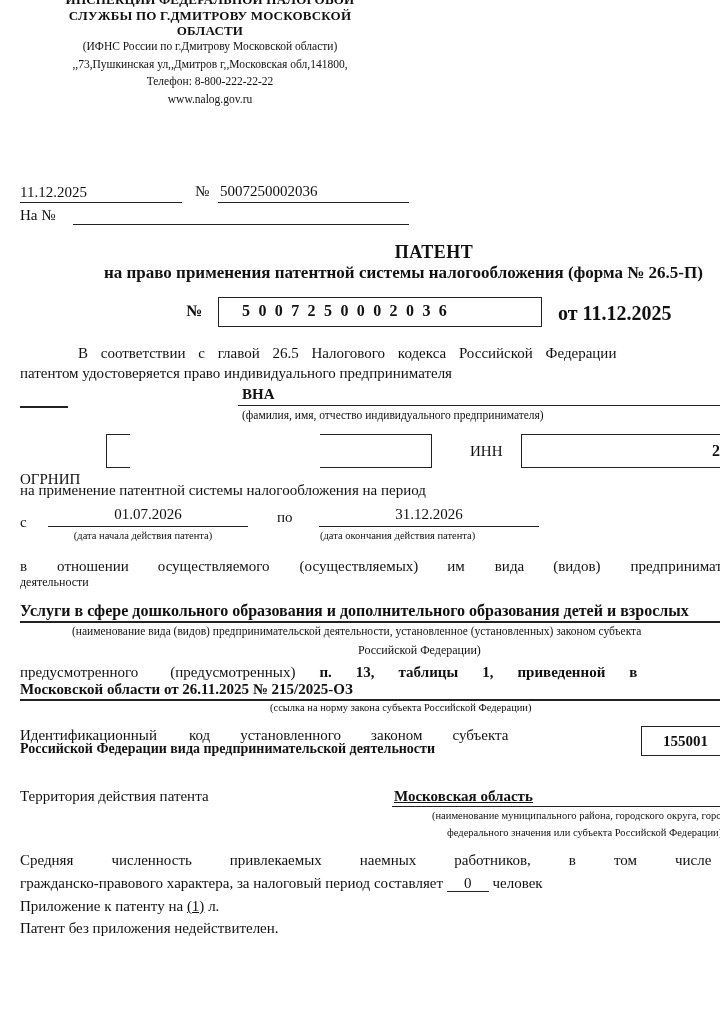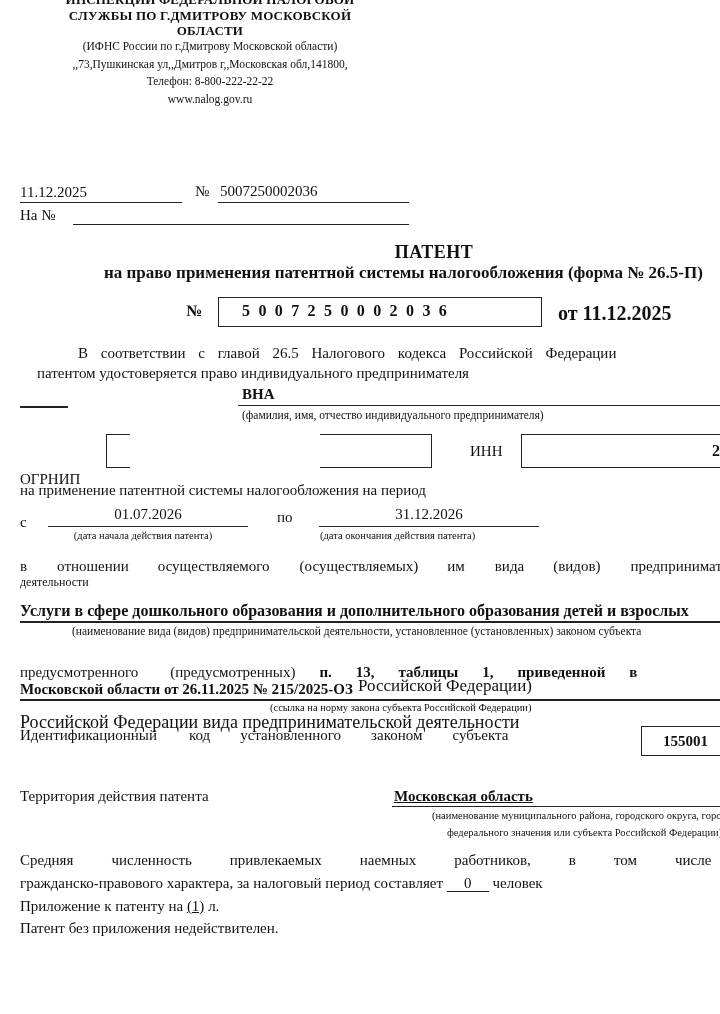--- a/index.html
+++ b/index.html
@@ -44,21 +44,21 @@
 <div class="abs center b" style="left:210px; width:448px; top:242px; font-size:18px; letter-spacing:0.5px;">ПАТЕНТ</div>
 <div class="abs b" style="left:104px; top:263px; font-size:17px;">на право применения патентной системы налогообложения (форма № 26.5-П)</div>
 
 <div class="abs b" style="left:186px; top:302px; font-size:16px;">№</div>
 <div class="boxed" style="left:218px; top:297px; width:324px; height:30px;">
   <div class="abs b" style="left:23px; top:4px; font-size:16px; letter-spacing:2.2px;">5 0 0 7 2 5 0 0 0 2 0 3 6</div>
 </div>
 <div class="abs b" style="left:558px; top:302px; font-size:20px;">от 11.12.2025</div>
 
 <div class="abs" style="left:78px; top:345px; width:700px; font-size:15px; word-spacing:9px;">В соответствии с главой 26.5 Налогового кодекса Российской Федерации</div>
-<div class="abs" style="left:20px; top:365px; font-size:15px;margin-left:17px;">патентом удостоверяется право индивидуального предпринимателя</div>
+<div class="abs" style="left:20px; top:365px; font-size:15px;">патентом удостоверяется право индивидуального предпринимателя</div>
 
 <div class="line" style="left:20px; top:406px; width:48px; border-top-width:2px;"></div>
 <div class="abs b" style="left:242px; top:386px; font-size:15px;">ВНА</div>
 <div class="line" style="left:238px; top:405px; width:482px;"></div>
 <div class="abs small" style="left:242px; top:409px; font-size:11.5px;">(фамилия, имя, отчество индивидуального предпринимателя)</div>
 
 <div class="abs" style="left:20px; top:443px; font-size:15px;margin-top:28px;">ОГРНИП</div>
 <div class="boxed" style="left:106px; top:434px; width:326px; height:34px;">
   <div class="abs" style="left:4px; top:7px; font-size:14px;"></div>
 </div>
@@ -79,33 +79,33 @@
 <div class="abs small" style="left:320px; top:530px; font-size:10.5px;">(дата окончания действия патента)</div>
 
 <div class="abs" style="left:20px; top:558px; font-size:15px;">
   <span>в</span><span style="display:inline-block;width:30px"></span><span>отношении</span><span style="display:inline-block;width:29px"></span><span>осуществляемого</span><span style="display:inline-block;width:30px"></span><span>(осуществляемых)</span><span style="display:inline-block;width:29px"></span><span>им</span><span style="display:inline-block;width:30px"></span><span>вида</span><span style="display:inline-block;width:29px"></span><span>(видов)</span><span style="display:inline-block;width:30px"></span><span>предпринимательской</span>
 </div>
 <div class="abs" style="left:20px; top:575px; font-size:12px;">деятельности</div>
 
 <div class="abs b" style="left:20px; top:602px; font-size:16px;">Услуги в сфере дошкольного образования и дополнительного образования детей и взрослых</div>
 <div class="line" style="left:20px; top:621px; width:700px; border-top-width:2px;"></div>
 <div class="abs small" style="left:72px; top:625px; font-size:11.5px;">(наименование вида (видов) предпринимательской деятельности, установленное (установленных) законом субъекта</div>
-<div class="abs small" style="left:358px; top:643px; font-size:17px;margin-top:33px;">Российской Федерации)</div>
+<div class="abs small" style="left:358px; top:643px; font-size:12px;">Российской Федерации)</div>
 
 <div class="abs" style="left:20px; top:664px; font-size:15px;">
   <span>предусмотренного</span><span style="display:inline-block;width:32px"></span><span>(предусмотренных)</span><span style="display:inline-block;width:24px"></span><b>п.</b><span style="display:inline-block;width:24px"></span><b>13,</b><span style="display:inline-block;width:24px"></span><b>таблицы</b><span style="display:inline-block;width:24px"></span><b>1,</b><span style="display:inline-block;width:24px"></span><b>приведенной</b><span style="display:inline-block;width:24px"></span><b>в</b>
 </div>
 <div class="abs b" style="left:20px; top:681px; font-size:15px;">Московской области от 26.11.2025 № 215/2025-ОЗ</div>
 <div class="line" style="left:20px; top:699px; width:700px; border-top-width:2px;"></div>
 <div class="abs small" style="left:270px; top:702px; font-size:10.5px;">(ссылка на норму закона субъекта Российской Федерации)</div>
 
 <div class="abs" style="left:20px; top:727px; font-size:15px;">
   <span>Идентификационный</span><span style="display:inline-block;width:32px"></span><span>код</span><span style="display:inline-block;width:30px"></span><span>установленного</span><span style="display:inline-block;width:30px"></span><span>законом</span><span style="display:inline-block;width:30px"></span><span>субъекта</span>
 </div>
-<div class="abs" style="left:20px; top:712px; font-size:18px;">Российской Федерации вида предпринимательской деятельности</div>
+<div class="abs" style="left:20px; top:741px; font-size:14px;font-weight:bold;">Российской Федерации вида предпринимательской деятельности</div>
 <div class="boxed" style="left:605px; top:726px; width:90px; height:30px;margin-left:36px;">
   <div class="abs b center" style="left:0; width:87px; top:6px; font-size:15px;">155001</div>
 </div>
 
 <div class="abs" style="left:20px; top:788px; font-size:15px;">Территория действия патента</div>
 <div class="abs b" style="left:394px; top:788px; font-size:15px;text-decoration:underline;">Московская область</div>
 <div class="line" style="left:392px; top:806px; width:328px;"></div>
 <div class="abs small" style="left:432px; top:810px; font-size:10.5px;">(наименование муниципального района, городского округа, города</div>
 <div class="abs small" style="left:447px; top:827px; font-size:10.5px;">федерального значения или субъекта Российской Федерации)</div>
 

